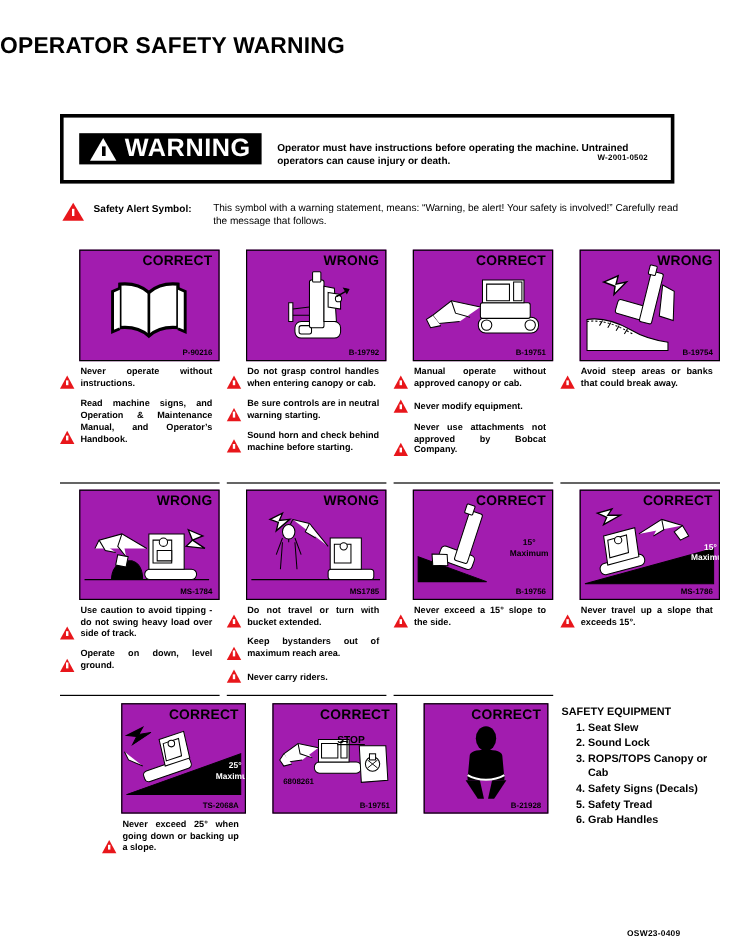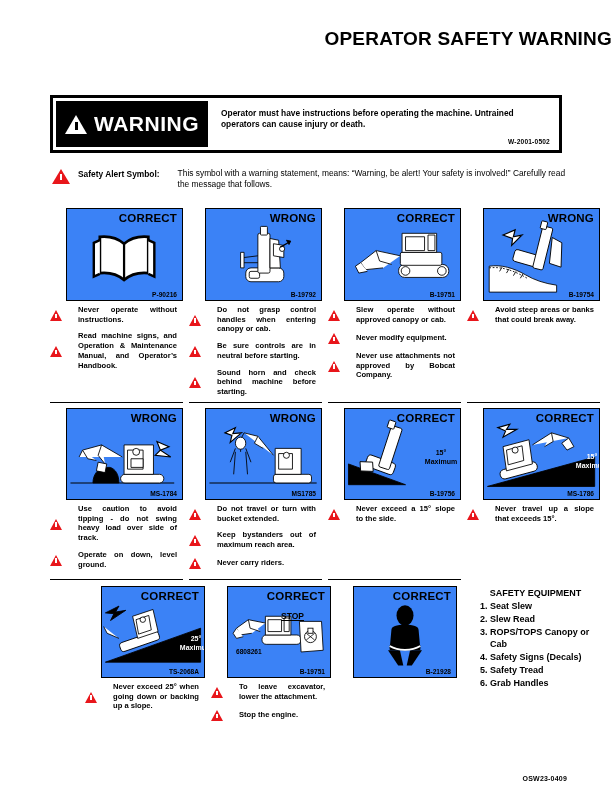--- a/index.html
+++ b/index.html
@@ -9,37 +9,37 @@
     background: #ffffff;
     font-family: "Liberation Sans", sans-serif;
     color: #000;
     position: relative;
     overflow: hidden;
   }
   .page { position: relative; width: 612px; height: 792px; padding: 0; }
 
   
   .doc-title {
-    text-align: right;
+    text-align: left;
     font-size: 19px;
     font-weight: bold;
     letter-spacing: .2px;
     margin-top: 28px;
   }
 
   
   .warn-banner {
     position: absolute;
     left: 50px; top: 67px;
     width: 512px; height: 58px;
     border: 3px solid #000;
     background: #fff;
     display: flex;
     align-items: stretch;
-    padding: 3px;
+    padding: 13px;
   }
   .warn-black {
     background: #000;
     color: #fff;
     width: 152px;
     display: flex;
     align-items: center;
     justify-content: center;
     gap: 7px;
   }
@@ -109,21 +109,21 @@
   }
   .tri-red.sm::after { left: -0.9px; top: 3.6px; width: 1.8px; height: 4.4px; }
   .alert-label { font-size: 8.4px; font-weight: bold; white-space: nowrap; padding-top: 1px; }
   .alert-body { font-size: 8.4px; font-weight: normal; line-height: 1.35; margin-left: 10px; }
 
   
   .row { position: absolute; display: flex; }
   .cell { display: flex; flex-direction: column; }
   .panel {
     border: 1.3px solid #000;
-    background: #3b82f6;
+    background: #a21caf;
     position: relative;
     overflow: hidden;
     margin-left: 16px;
   }
   .panel .verdict {
     position: absolute;
     right: 5px; top: 3px;
     font-size: 11.5px;
     font-weight: bold;
     letter-spacing: .2px;
@@ -140,40 +140,40 @@
     font-size: 7px;
     font-weight: bold;
     text-align: center;
     line-height: 1.25;
   }
   .panel .slope-txt.white { color: #fff; }
 
   .bullets { padding: 4px 6px 0 0; }
   .bullet {
     display: flex;
-    align-items: center;
-    gap: 16px;
+    align-items: flex-end;
+    gap: 5px;
     margin-bottom: 7px;
   }
   .bullet .btxt {
     font-size: 7.6px;
     font-weight: bold;
     line-height: 1.28;
     text-align: justify;
   }
 
   .sep {
     position: absolute;
     height: 1px;
     background: #000;
   }
 
   
   .safety-eq { position: absolute; left: 468px; top: 560px; width: 135px; }
-  .safety-eq h3 { margin: 0 0 2px 0; font-size: 9px; font-weight: bold; text-align: center; }
+  .safety-eq h3 { margin: 0 0 2px 0; font-size: 9px; font-weight: bold; }
   .safety-eq ol { margin: 0; padding-left: 22px; }
   .safety-eq li { font-size: 9px; font-weight: bold; line-height: 1.42; }
 
   .footer-code {
     position: absolute;
     right: 45px; bottom: 38px;
     font-size: 7px;
     font-weight: bold;
     letter-spacing: .2px;
   }
@@ -258,21 +258,21 @@
           </svg>
         </div>
       </div>
       <div class="bullets">
         <div class="bullet">
           <span class="tri-red sm"></span>
           <span class="btxt">Do not grasp control handles when entering canopy or cab.</span>
         </div>
         <div class="bullet">
           <span class="tri-red sm"></span>
-          <span class="btxt">Be sure controls are in neutral before starting.</span>
+          <span class="btxt">Be sure controls are in neutral warning starting.</span>
         </div>
         <div class="bullet">
           <span class="tri-red sm"></span>
           <span class="btxt">Sound horn and check behind machine before starting.</span>
         </div>
       </div>
     </div>
 
     <div class="cell" style="width:133px; margin-right:6px;">
       <div class="panel" style="height:93px;">
@@ -291,21 +291,21 @@
               <path d="M64 48 L36 42 L18 56 L24 64 L44 62"></path>
               <path d="M36 42 L40 54 L54 58"></path>
               <path d="M18 56 L12 60 L16 68 L26 66"></path>
             </g>
           </svg>
         </div>
       </div>
       <div class="bullets">
         <div class="bullet">
           <span class="tri-red sm"></span>
-          <span class="btxt">Slew operate without approved canopy or cab.</span>
+          <span class="btxt">Manual operate without approved canopy or cab.</span>
         </div>
         <div class="bullet">
           <span class="tri-red sm"></span>
           <span class="btxt">Never modify equipment.</span>
         </div>
         <div class="bullet">
           <span class="tri-red sm"></span>
           <span class="btxt">Never use attachments not approved by Bobcat Company.</span>
         </div>
       </div>
@@ -535,30 +535,20 @@
               <path d="M10 42 L6 48 L10 54 L18 52"></path>
               <path d="M84 34 L110 34 L112 68 L86 70 Z"></path>
               <circle cx="97" cy="52" r="7"></circle>
               <path d="M92 48 l10 8 M102 48 l-10 8" stroke-width="0.9"></path>
               <rect x="94" y="42" width="6" height="6"></rect>
             </g>
           </svg>
         </div>
         <div style="position:absolute; right:26px; top:24px; font-size:8.5px; font-weight:bold; text-decoration:underline;">STOP</div>
       </div>
-      <div class="bullets">
-        <div class="bullet">
-          <span class="tri-red sm"></span>
-          <span class="btxt">To leave excavator, lower the attachment.</span>
-        </div>
-        <div class="bullet">
-          <span class="tri-red sm"></span>
-          <span class="btxt">Stop the engine.</span>
-        </div>
-      </div>
     </div>
 
     <div class="cell" style="width:120px;">
       <div class="panel" style="height:92px;">
         <span class="verdict">CORRECT</span>
         <span class="pcode">B-21928</span>
         <div class="art">
           <svg viewBox="0 0 120 93">
             <g fill="#000" stroke="none">
               <ellipse cx="60" cy="27" rx="10" ry="12"></ellipse>
@@ -573,21 +563,21 @@
           </svg>
         </div>
       </div>
     </div>
   </div>
 
   <div class="safety-eq">
     <h3>SAFETY EQUIPMENT</h3>
     <ol>
       <li>Seat Slew</li>
-      <li>Slew Read</li>
+      <li>Sound Lock</li>
       <li>ROPS/TOPS Canopy or Cab</li>
       <li>Safety Signs (Decals)</li>
       <li>Safety Tread</li>
       <li>Grab Handles</li>
     </ol>
   </div>
 
   <div class="footer-code">OSW23-0409</div>
 
 </div>

